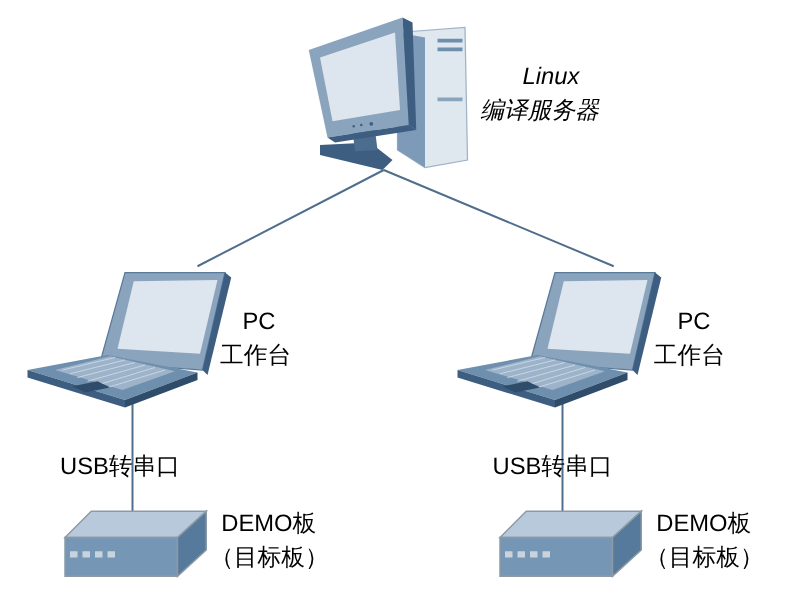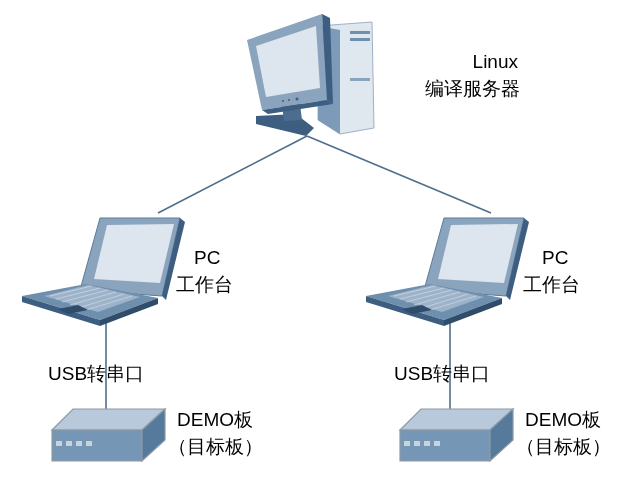--- a/index.html
+++ b/index.html
@@ -1,20 +1,20 @@
 <!DOCTYPE html>
 <html><head>
 <meta charset="utf-8">
 <style>
   html, body { margin: 0; padding: 0; background: #ffffff; }
   body { width: 641px; height: 486px; position: relative; overflow: hidden;
          font-family: "Liberation Sans", "DejaVu Sans", sans-serif; }
   #canvas { position: absolute; left: 0; top: 0; }
   .label { position: absolute; color: #000; font-size: 19px; line-height: 24px; white-space: nowrap; }
-  .center { text-align: right; }
+  .center { text-align: left; font-style: italic; }
 </style>
 </head>
 <body>
 
 <svg id="canvas" width="641" height="486" viewBox="0 0 641 486">
 
   <line x1="307" y1="136" x2="158" y2="213" stroke="#4f6e8c" stroke-width="1.6"></line>
   <line x1="307" y1="136" x2="491" y2="213" stroke="#4f6e8c" stroke-width="1.6"></line>
   <line x1="106" y1="322" x2="106" y2="410" stroke="#4f6e8c" stroke-width="1.6"></line>
   <line x1="450" y1="322" x2="450" y2="410" stroke="#4f6e8c" stroke-width="1.6"></line>

